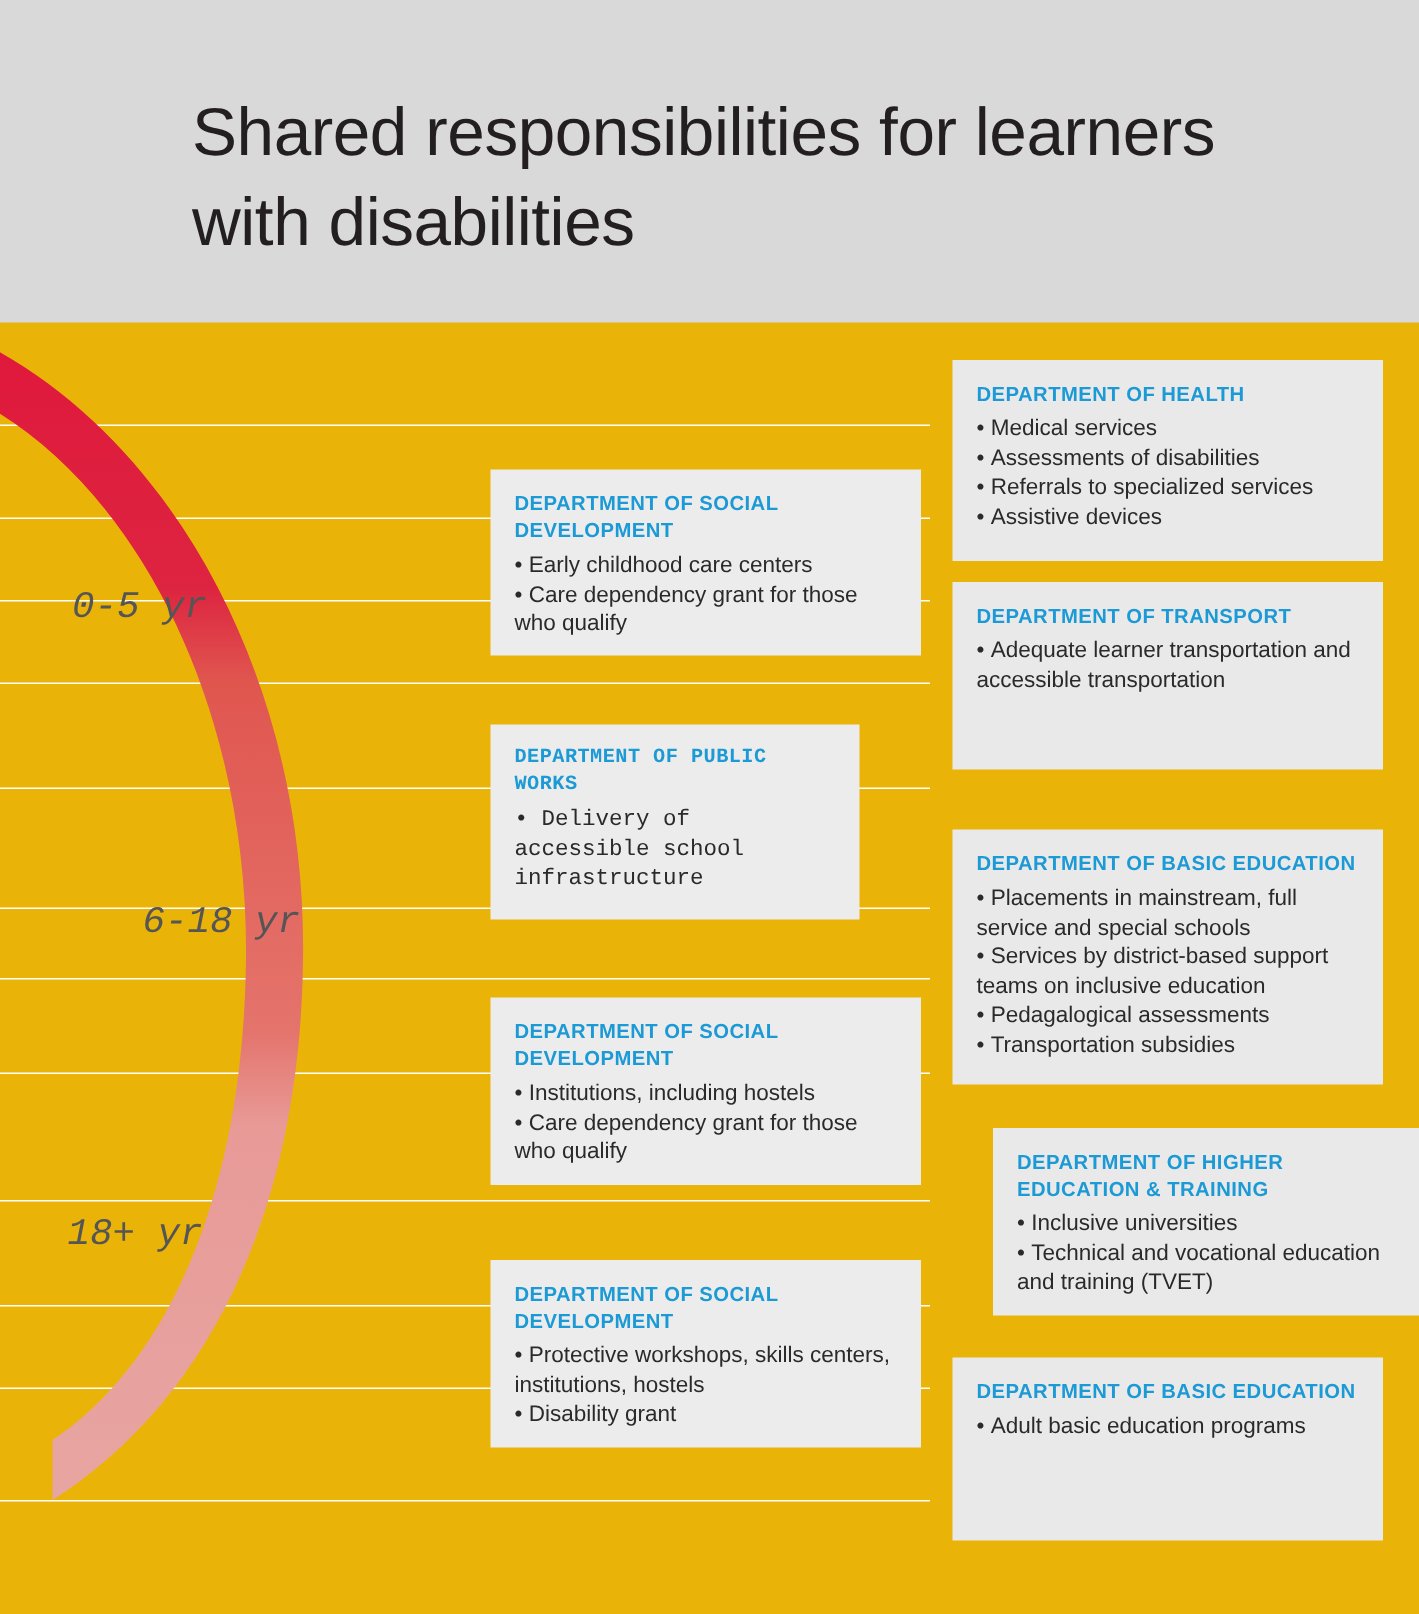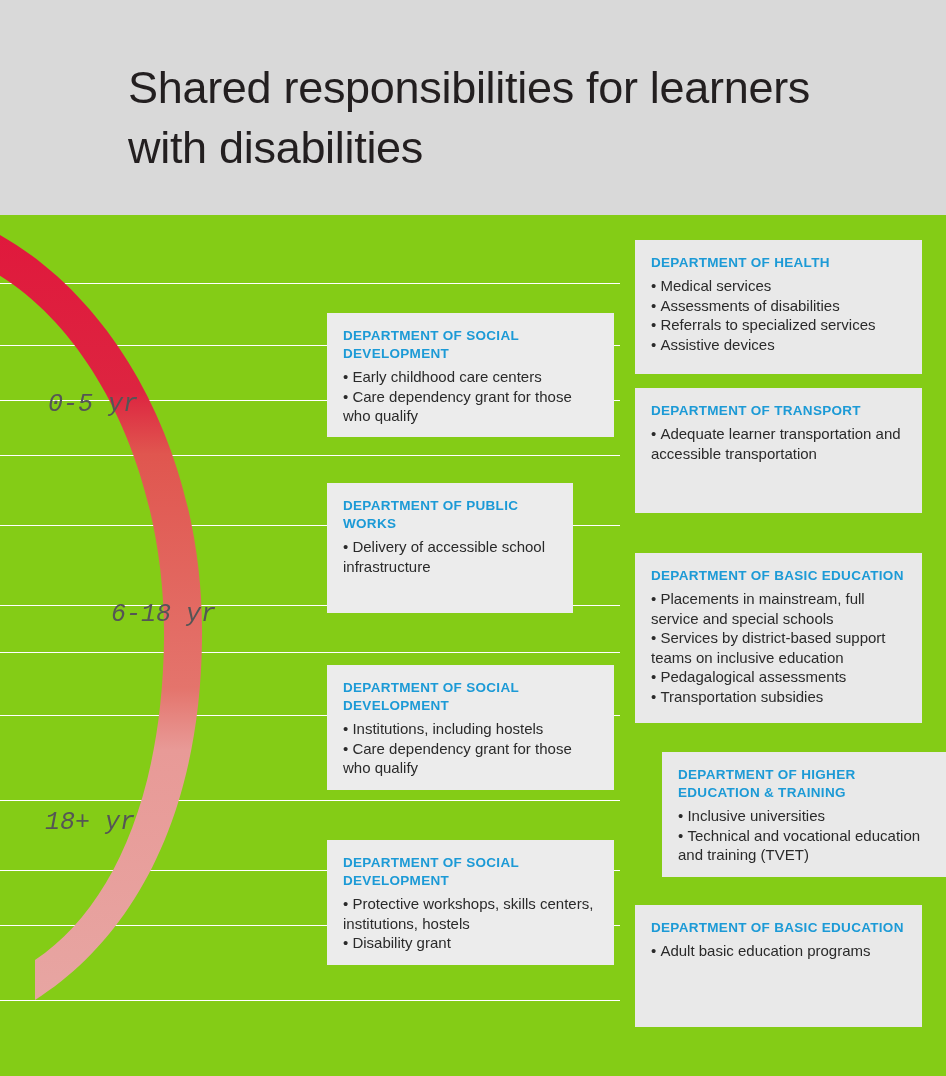--- a/index.html
+++ b/index.html
@@ -7,21 +7,21 @@
     padding: 0;
     background: #ffffff;
   }
   body {
     font-family: "Liberation Sans", sans-serif;
   }
   #canvas {
     position: relative;
     width: 946px;
     height: 1076px;
-    background: #84cc16;
+    background: #eab308;
     overflow: hidden;
   }
   
   #top-band {
     position: absolute;
     left: 0; top: 0;
     width: 946px; height: 215px;
     background: #d9d9d9;
   }
   #title {
@@ -133,32 +133,32 @@
       <path d="M -20 0
                C 120 60, 215 230, 212 420
                C 210 600, 140 720, 45 780
                L 45 740
                C 120 690, 172 580, 174 420
                C 176 245, 95 90, -20 40 Z" fill="url(#arcgrad)"></path>
     </svg>
   </div>
 
   <div class="age-label" style="left:48px; top:390px;">0-5 yr</div>
-  <div class="age-label" style="left:111px; top:600px;">6-18 yr</div>
+  <div class="age-label" style="left:95px; top:600px;">6-18 yr</div>
   <div class="age-label" style="left:45px; top:808px;">18+ yr</div>
 
   <div class="card card-left" style="left:307px; top:313px; width:287px; height:124px;">
     <h3>DEPARTMENT OF SOCIAL DEVELOPMENT</h3>
     <ul>
       <li>Early childhood care centers</li>
       <li>Care dependency grant for those who qualify</li>
     </ul>
   </div>
 
-  <div class="card card-left" style="left:307px; top:483px; width:246px; height:130px;">
+  <div class="card card-left" style="left:307px; top:483px; width:246px; height:130px;font-family:Liberation Mono, monospace;">
     <h3>DEPARTMENT OF PUBLIC WORKS</h3>
     <ul>
       <li>Delivery of accessible school infrastructure</li>
     </ul>
   </div>
 
   <div class="card card-left" style="left:307px; top:665px; width:287px; height:125px;">
     <h3>DEPARTMENT OF SOCIAL DEVELOPMENT</h3>
     <ul>
       <li>Institutions, including hostels</li>

